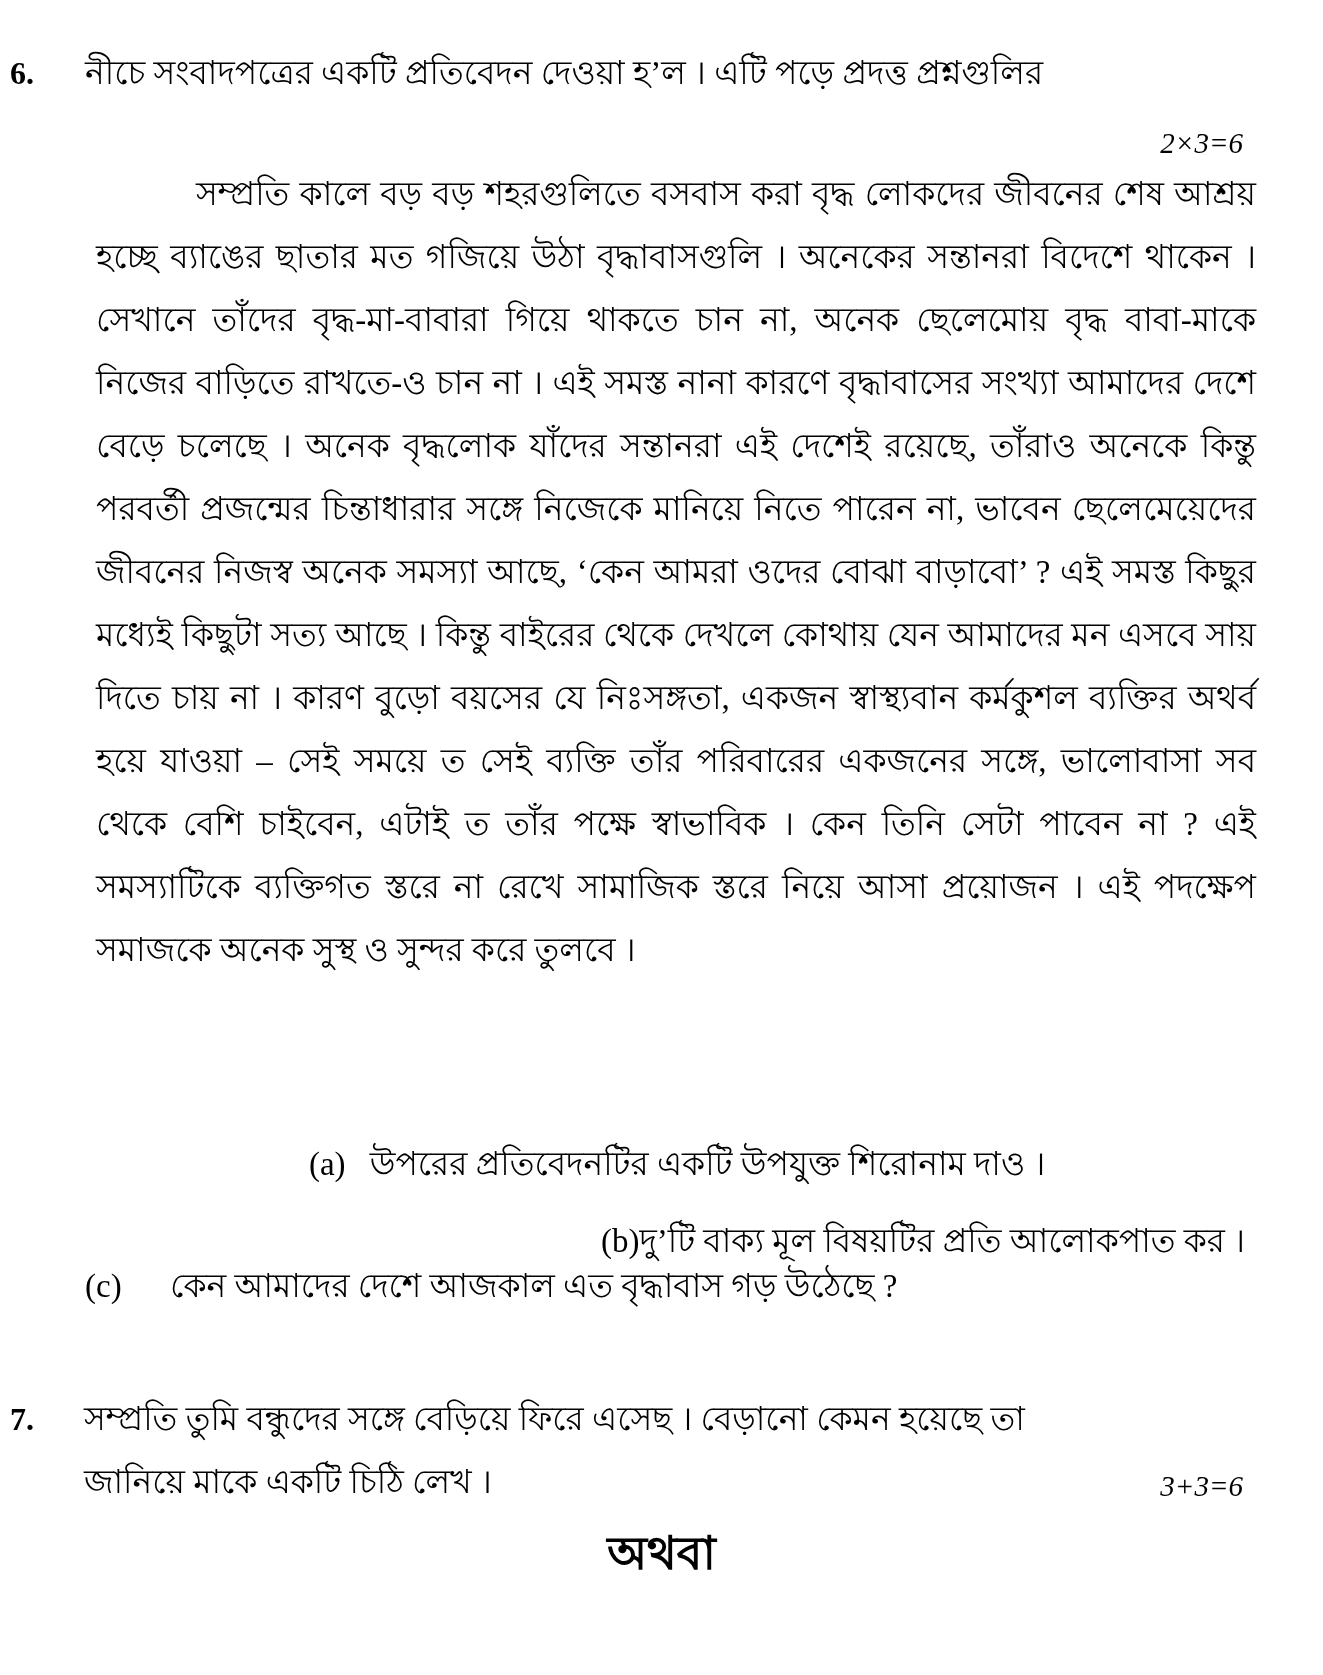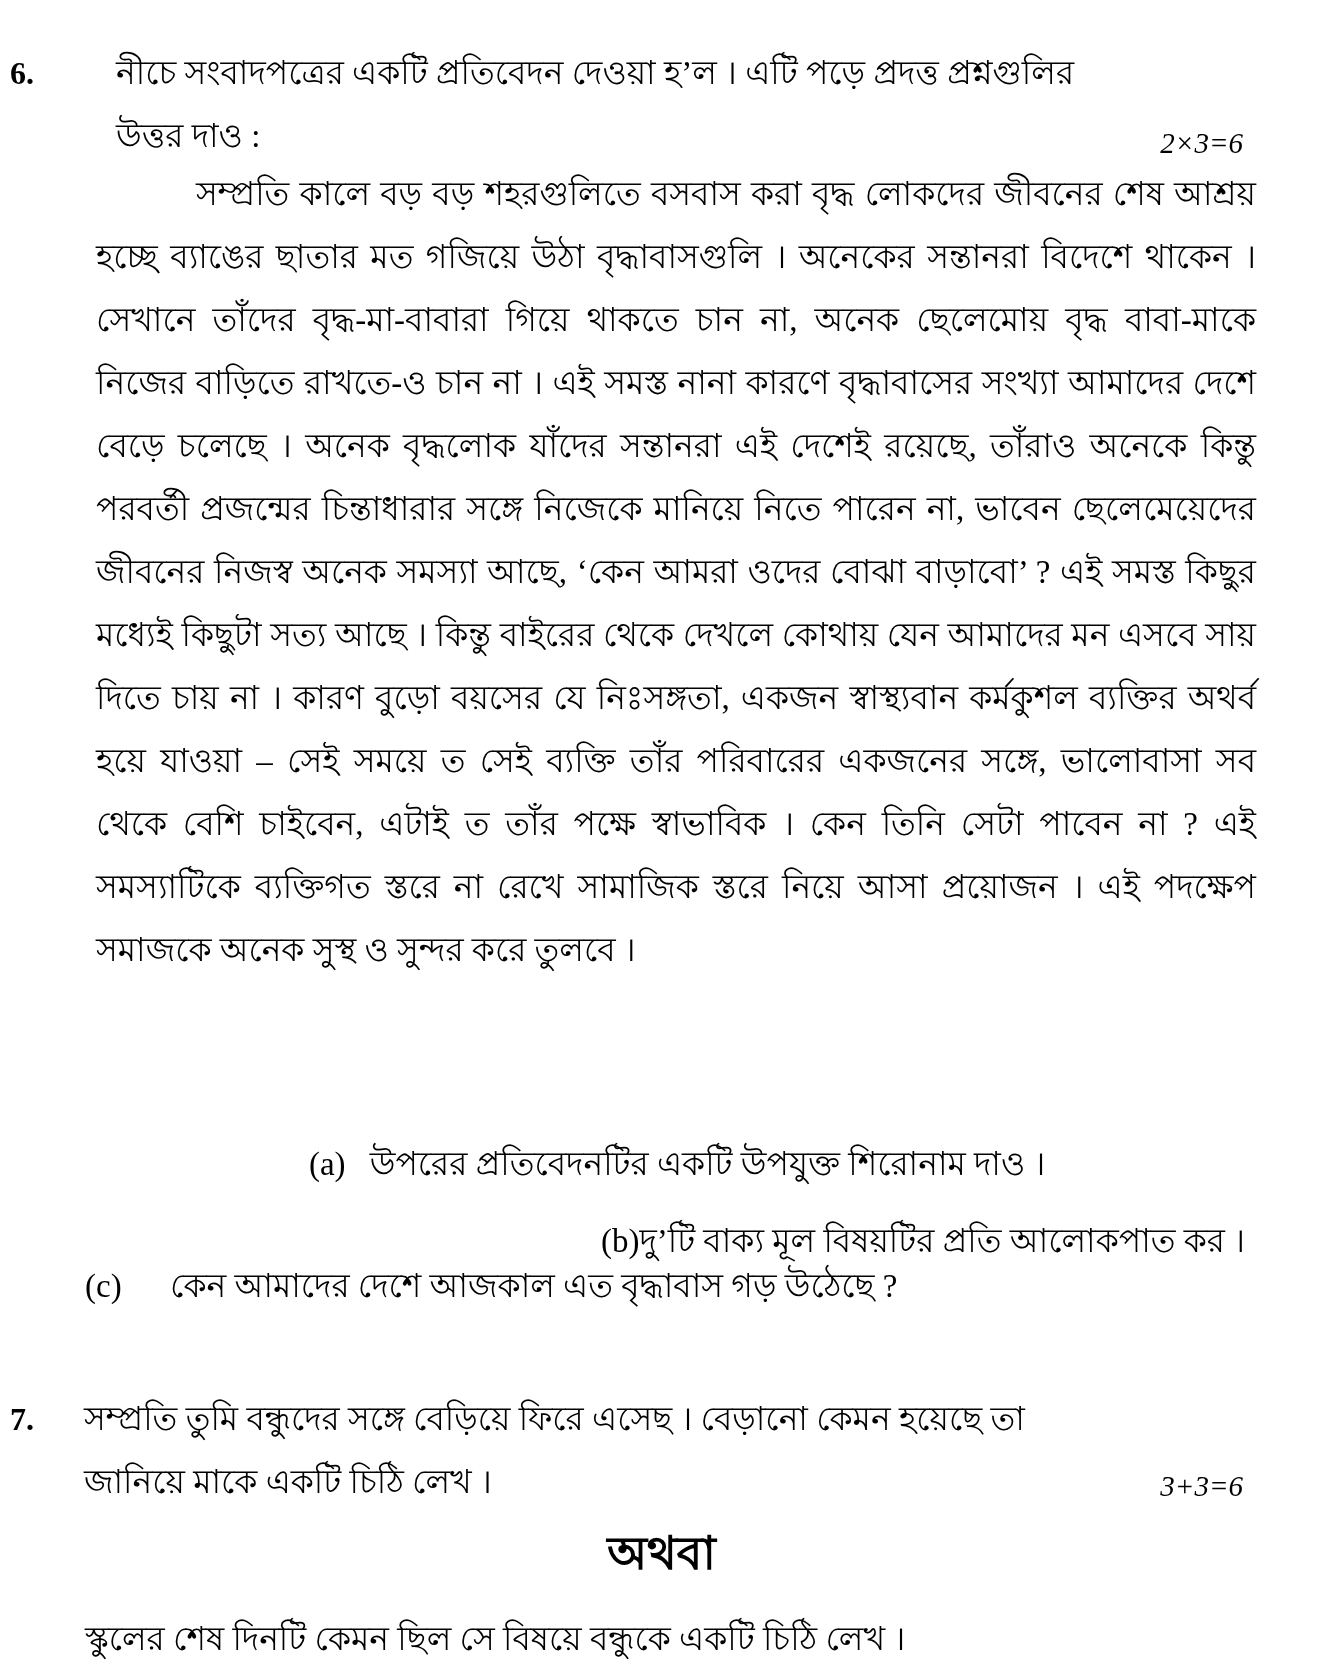--- a/index.html
+++ b/index.html
@@ -21,21 +21,20 @@
   .qnum {
     position: absolute;
     left: 10px;
     font-weight: bold;
     font-size: 32px;
   }
   .intro-block {
     position: absolute;
     left: 85px;
     width: 1160px;
-    margin-left: 31px;
   }
   .marks {
     position: absolute;
     right: 80px;
     font-style: italic;
     font-size: 29px;
     font-family: "Liberation Serif", "DejaVu Serif", serif;
     text-align: right;
   }
   .passage {
@@ -82,21 +81,20 @@
 </style>
 </head>
 <body>
 
 <div id="page">
 
   <div class="qnum" style="top: 42px;">6.</div>
 
   <div class="intro-block" style="top: 42px;">
     <span class="line">নীচে সংবাদপত্রের একটি প্রতিবেদন দেওয়া হ’ল । এটি পড়ে প্রদত্ত প্রশ্নগুলির</span>
-    <span class="line">উত্তর দাও :</span>
   </div>
 
   <div class="marks" style="top: 112px;">2×3=6</div>
 
   <div class="passage">সম্প্রতি কালে বড় বড় শহরগুলিতে বসবাস করা বৃদ্ধ লোকদের জীবনের শেষ আশ্রয় হচ্ছে ব্যাঙের ছাতার মত গজিয়ে উঠা বৃদ্ধাবাসগুলি । অনেকের সন্তানরা বিদেশে থাকেন । সেখানে তাঁদের বৃদ্ধ-মা-বাবারা গিয়ে থাকতে চান না, অনেক ছেলেমোয় বৃদ্ধ বাবা-মাকে নিজের বাড়িতে রাখতে-ও চান না । এই সমস্ত নানা কারণে বৃদ্ধাবাসের সংখ্যা আমাদের দেশে বেড়ে চলেছে । অনেক বৃদ্ধলোক যাঁদের সন্তানরা এই দেশেই রয়েছে, তাঁরাও অনেকে কিন্তু পরবর্তী প্রজন্মের চিন্তাধারার সঙ্গে নিজেকে মানিয়ে নিতে পারেন না, ভাবেন ছেলেমেয়েদের জীবনের নিজস্ব অনেক সমস্যা আছে, ‘কেন আমরা ওদের বোঝা বাড়াবো’ ? এই সমস্ত কিছুর মধ্যেই কিছুটা সত্য আছে । কিন্তু বাইরের থেকে দেখলে কোথায় যেন আমাদের মন এসবে সায় দিতে চায় না । কারণ বুড়ো বয়সের যে নিঃসঙ্গতা, একজন স্বাস্থ্যবান কর্মকুশল ব্যক্তির অথর্ব হয়ে যাওয়া – সেই সময়ে ত সেই ব্যক্তি তাঁর পরিবারের একজনের সঙ্গে, ভালোবাসা সব থেকে বেশি চাইবেন, এটাই ত তাঁর পক্ষে স্বাভাবিক । কেন তিনি সেটা পাবেন না ? এই সমস্যাটিকে ব্যক্তিগত স্তরে না রেখে সামাজিক স্তরে নিয়ে আসা প্রয়োজন । এই পদক্ষেপ সমাজকে অনেক সুস্থ ও সুন্দর করে তুলবে ।</div>
 
   <div class="subq-row" style="top: 1133px; text-align: center;">
     <span class="subq-label">(a)</span><span class="subq-text">উপরের প্রতিবেদনটির একটি উপযুক্ত শিরোনাম দাও ।</span>
   </div>
 
@@ -112,15 +110,14 @@
 
   <div class="q7-block" style="top: 1388px;">
     <span class="line">সম্প্রতি তুমি বন্ধুদের সঙ্গে বেড়িয়ে ফিরে এসেছ । বেড়ানো কেমন হয়েছে তা</span>
     <span class="line">জানিয়ে মাকে একটি চিঠি লেখ ।</span>
   </div>
 
   <div class="marks" style="top: 1455px;">3+3=6</div>
 
   <div class="or-label" style="top: 1522px;">অথবা</div>
 
-  <div class="alt-line" style="top: 1608px;">স্কুলের শেষ দিনটি কেমন ছিল সে বিষয়ে বন্ধুকে একটি চিঠি লেখ ।</div>
 
 </div>
 
 </body></html>

